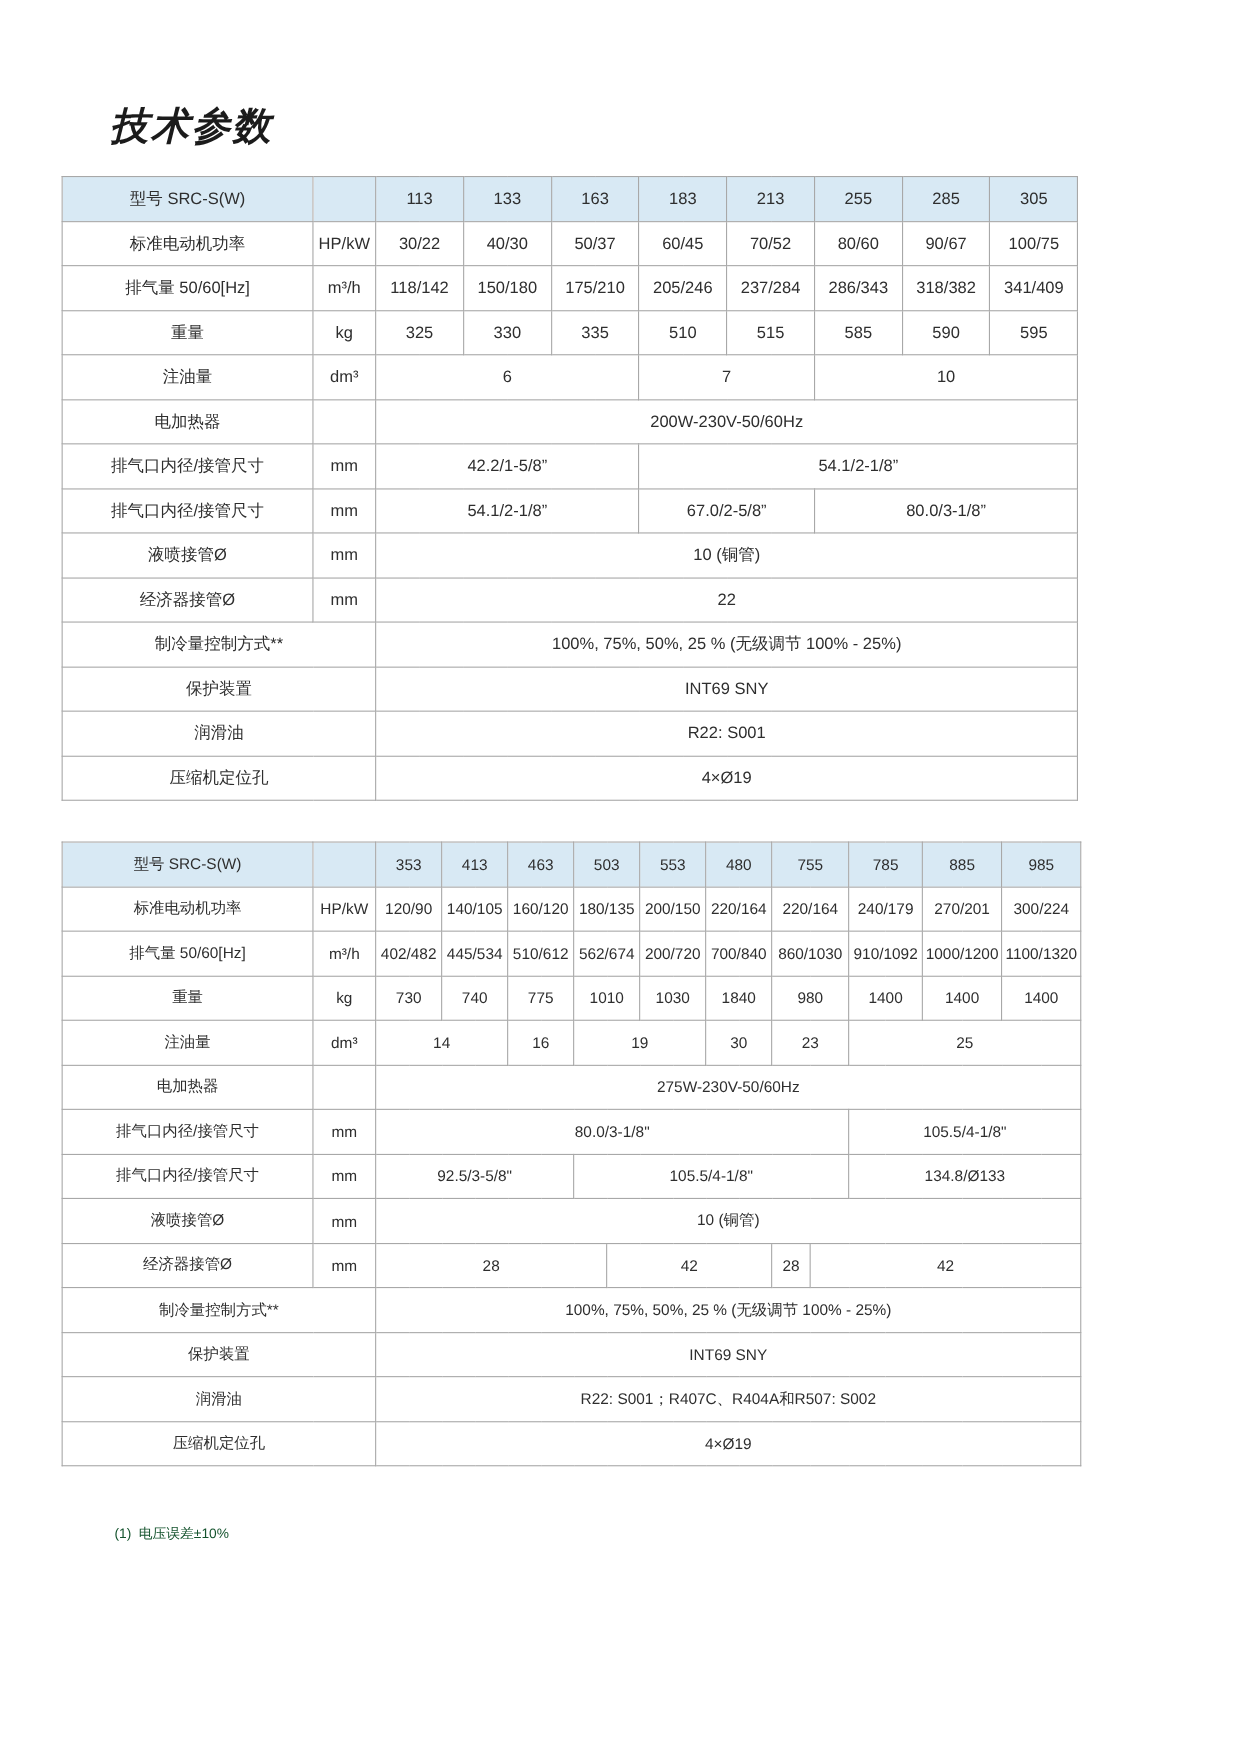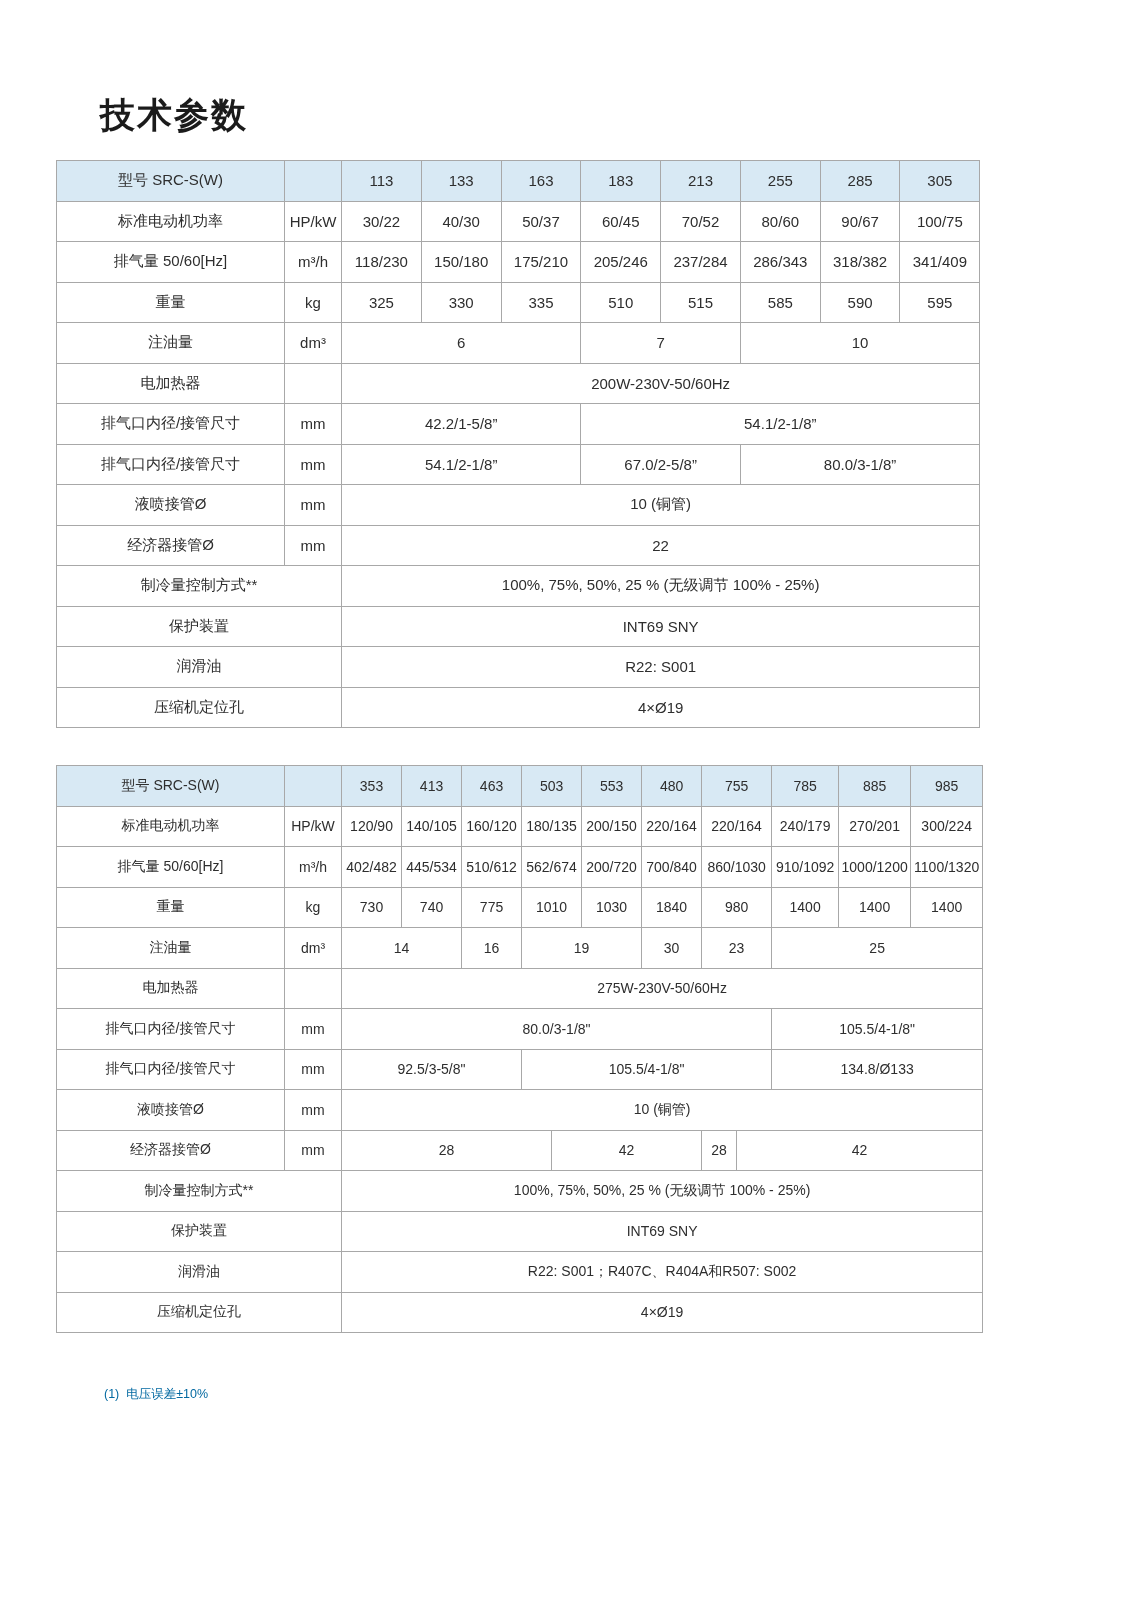--- a/index.html
+++ b/index.html
@@ -16,20 +16,21 @@
     overflow:hidden;
   }
   .page{position:relative;width:1131px;height:1600px;background:#fff;}
   .page-title{
     margin:94px 0 0 100px;
     font-size:35px;
     font-weight:bold;
     color:#1b1b1b;
     letter-spacing:2px;
     line-height:1.2;
+    font-style:italic;
   }
   table.spec-table{
     border-collapse:collapse;
     table-layout:fixed;
     margin-left:56px;
   }
   table.spec-table.t1{width:923px;margin-top:24px;}
   table.spec-table.t2{width:926px;margin-top:37px;}
   table.spec-table td{
     border:1px solid var(--border);
@@ -40,21 +41,21 @@
     overflow:hidden;
     white-space:nowrap;
   }
   table.t1 td{font-size:15px;}
   table.t2 td{font-size:14px;}
   tr.header-row td{background:var(--header-bg);}
   td.row-label{font-size:15px;}
   .footnote{
     margin:53px 0 0 104px;
     font-size:12.5px;
-    color:#0369a1;
+    color:#14532d;
     white-space:pre;
   }
 </style>
 </head>
 <body>
 
 <div class="page">
   <h1 class="page-title">技术参数</h1>
 
   <table class="spec-table t1">
@@ -99,21 +100,21 @@
           <td class="value-cell" colspan="2">50/37</td>
           <td class="value-cell" colspan="2">60/45</td>
           <td class="value-cell" colspan="2">70/52</td>
           <td class="value-cell" colspan="2">80/60</td>
           <td class="value-cell" colspan="2">90/67</td>
           <td class="value-cell" colspan="2">100/75</td>
         </tr>
         <tr>
           <td class="row-label">排气量 50/60[Hz]</td>
           <td class="row-unit">m³/h</td>
-          <td class="value-cell" colspan="2">118/230</td>
+          <td class="value-cell" colspan="2">118/142</td>
           <td class="value-cell" colspan="2">150/180</td>
           <td class="value-cell" colspan="2">175/210</td>
           <td class="value-cell" colspan="2">205/246</td>
           <td class="value-cell" colspan="2">237/284</td>
           <td class="value-cell" colspan="2">286/343</td>
           <td class="value-cell" colspan="2">318/382</td>
           <td class="value-cell" colspan="2">341/409</td>
         </tr>
         <tr>
           <td class="row-label">重量</td>

